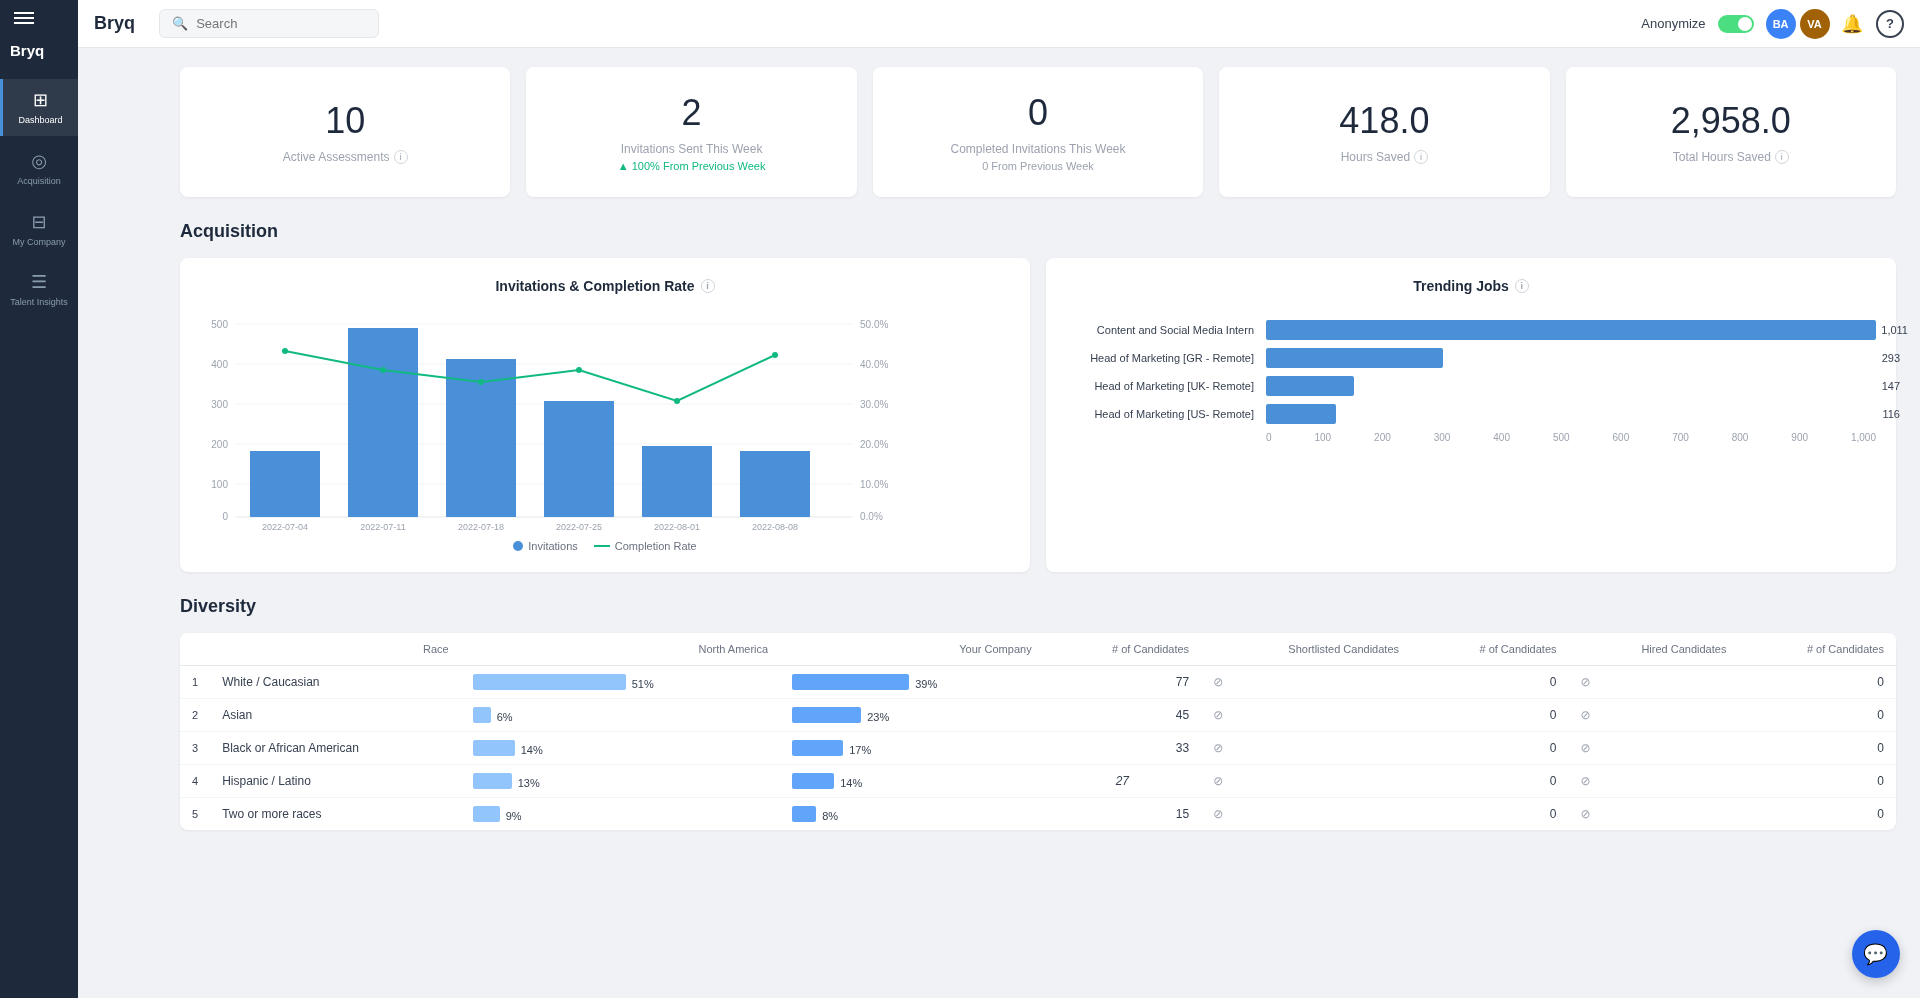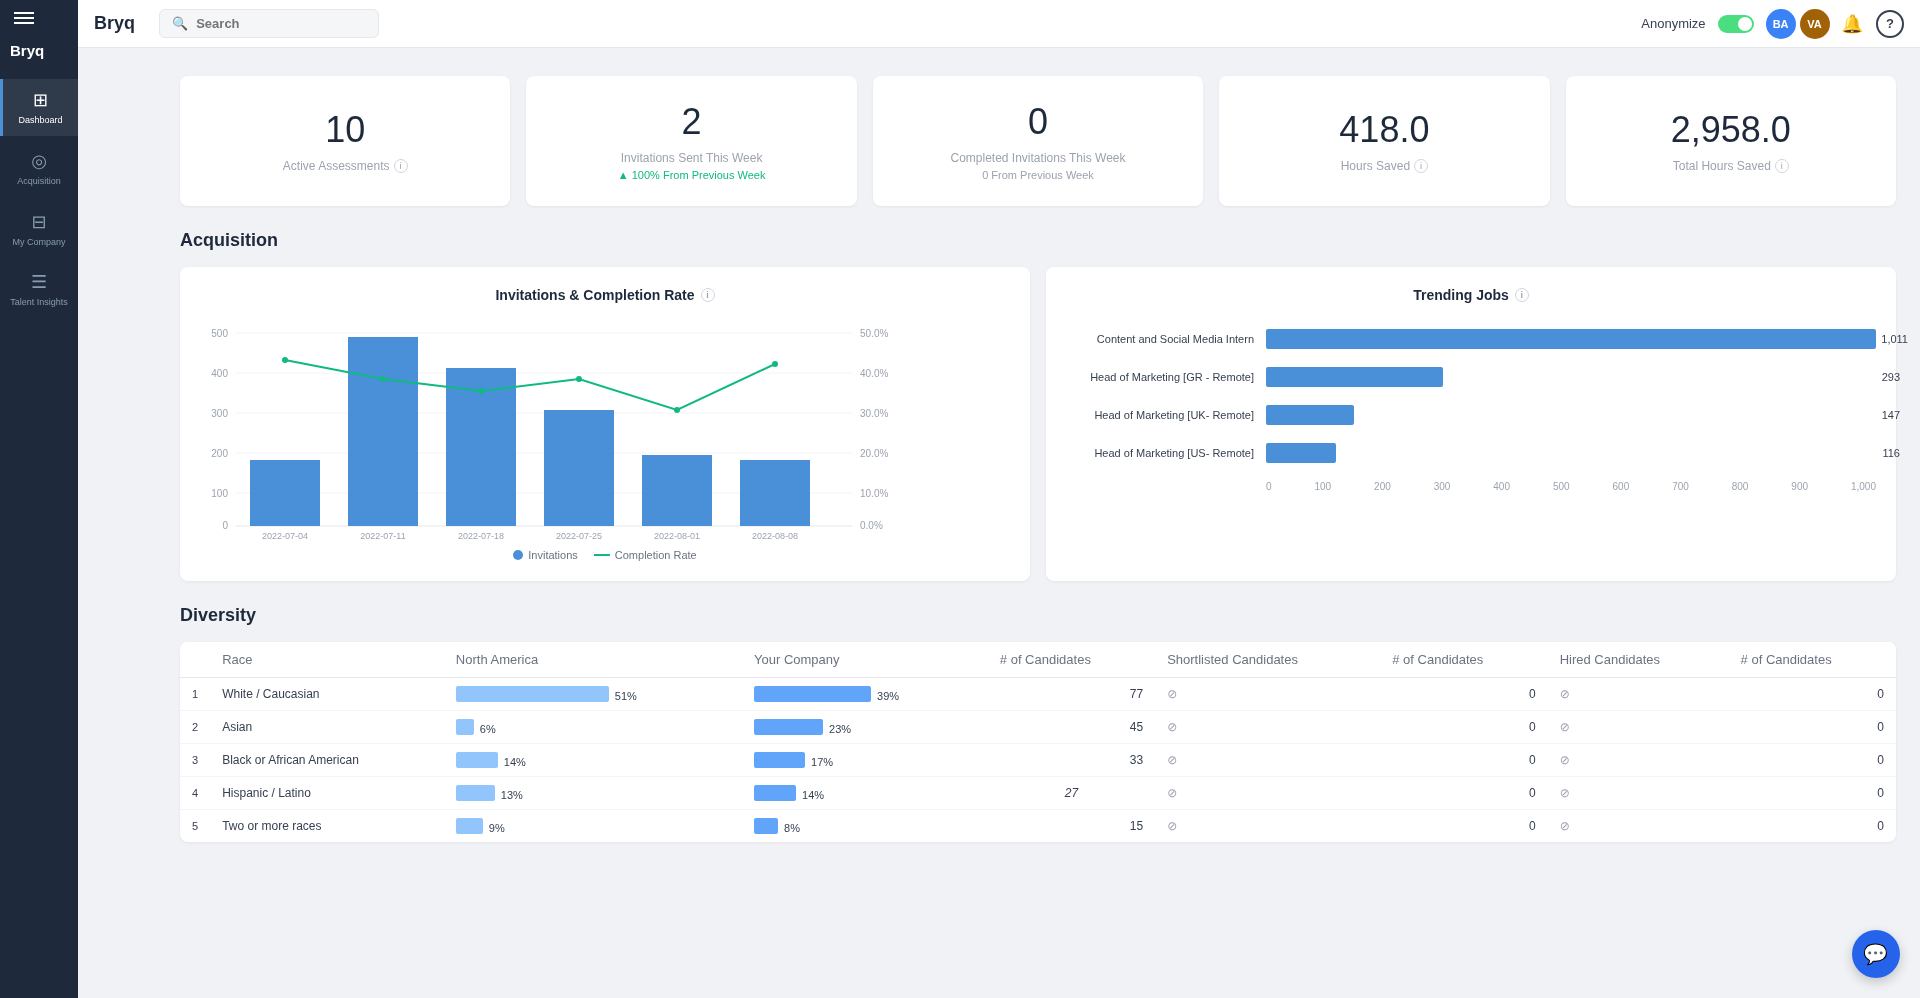--- a/index.html
+++ b/index.html
@@ -34,21 +34,21 @@
       height: 48px; background: white; border-bottom: 1px solid #e5e7eb;
       display: flex; align-items: center; padding: 0 16px; gap: 12px; z-index: 100;
     }
     .brand-logo { font-size: 18px; font-weight: 800; color: #1e2a3b; margin-right: 12px; }
     .search-box {
       display: flex; align-items: center; gap: 8px;
       background: #f5f6f8; border: 1px solid #e5e7eb; border-radius: 6px;
       padding: 6px 12px; width: 220px;
     }
     .search-icon { color: #9ca3af; font-size: 13px; }
-    .search-box input { border: none; background: transparent; outline: none; font-size: 13px; color: #374151; width: 160px; font-weight: bold; }
+    .search-box input { border: none; background: transparent; outline: none; font-size: 13px; color: #374151; width: 160px; }
     .topbar-right { margin-left: auto; display: flex; align-items: center; gap: 12px; }
     .anonymize-label { font-size: 13px; color: #374151; }
     .toggle-switch {
       width: 36px; height: 18px; background: #4ade80; border-radius: 10px;
       position: relative; cursor: pointer;
     }
     .toggle-switch::after {
       content: ''; position: absolute; top: 2px; right: 2px;
       width: 14px; height: 14px; background: white; border-radius: 50%;
     }
@@ -62,21 +62,21 @@
     .avatar-va { background: #a16207; }
     .bell-icon { font-size: 18px; color: #374151; cursor: pointer; }
     .help-icon { width: 28px; height: 28px; border-radius: 50%; border: 2px solid #374151; display: flex; align-items: center; justify-content: center; font-size: 13px; font-weight: 700; color: #374151; cursor: pointer; }
 
     
     .main-content {
       margin-left: 78px;
       margin-top: 48px;
       flex: 1;
       overflow-y: auto;
-      padding: 28px 24px;
+      padding: 19px 24px;
       background: #f0f2f5;
     }
 
     
     .stats-row {
       display: grid;
       grid-template-columns: repeat(5, 1fr);
       gap: 16px;
       margin-bottom: 24px;
     }
@@ -109,31 +109,31 @@
     .bar-chart-container { position: relative; height: 220px; }
 
     
     .chart-legend { display: flex; gap: 16px; justify-content: center; margin-top: 10px; }
     .legend-item { display: flex; align-items: center; gap: 5px; font-size: 11px; color: #6b7280; }
     .legend-dot { width: 10px; height: 10px; border-radius: 50%; }
     .legend-line { width: 16px; height: 2px; }
 
     
     .trending-chart { padding: 10px 0; }
-    .trending-row { display: flex; align-items: center; margin-bottom: 18px; }
+    .trending-row { display: flex; align-items: center; margin-bottom: 8px; }
     .trending-label { font-size: 11px; color: #374151; width: 200px; text-align: right; padding-right: 12px; flex-shrink: 0; }
     .trending-bar-wrap { flex: 1; position: relative; }
     .trending-bar { height: 20px; background: #4a90d9; border-radius: 2px; }
     .trending-value { position: absolute; right: -30px; top: 50%; transform: translateY(-50%); font-size: 11px; color: #374151; }
     .trending-axis { display: flex; justify-content: space-between; font-size: 10px; color: #9ca3af; margin-top: 6px; padding-left: 200px; }
 
     
     .diversity-card { background: white; border-radius: 8px; padding: 0; box-shadow: 0 1px 3px rgba(0,0,0,0.06); overflow: hidden; }
     .diversity-table { width: 100%; border-collapse: collapse; font-size: 12px; }
-    .diversity-table th { background: white; padding: 10px 12px; text-align: left; color: #6b7280; font-weight: 500; border-bottom: 1px solid #e5e7eb; font-size: 13px; }
+    .diversity-table th { background: white; padding: 10px 12px; text-align: right; color: #6b7280; font-weight: 500; border-bottom: 1px solid #e5e7eb; font-size: 11px; }
     .diversity-table td { padding: 8px 12px; border-bottom: 1px solid #f3f4f6; color: #374151; vertical-align: middle; }
     .diversity-table tr:last-child td { border-bottom: none; }
     .row-num { color: #9ca3af; font-size: 11px; }
     .bar-cell { display: flex; align-items: flex-end; gap: 6px; }
     .table-bar { height: 16px; background: #93c5fd; border-radius: 2px; }
     .table-bar-pct { font-size: 11px; color: #374151; }
     .company-bar { background: #60a5fa; }
     .zero-icon { color: #9ca3af; font-size: 12px; }
 
     

